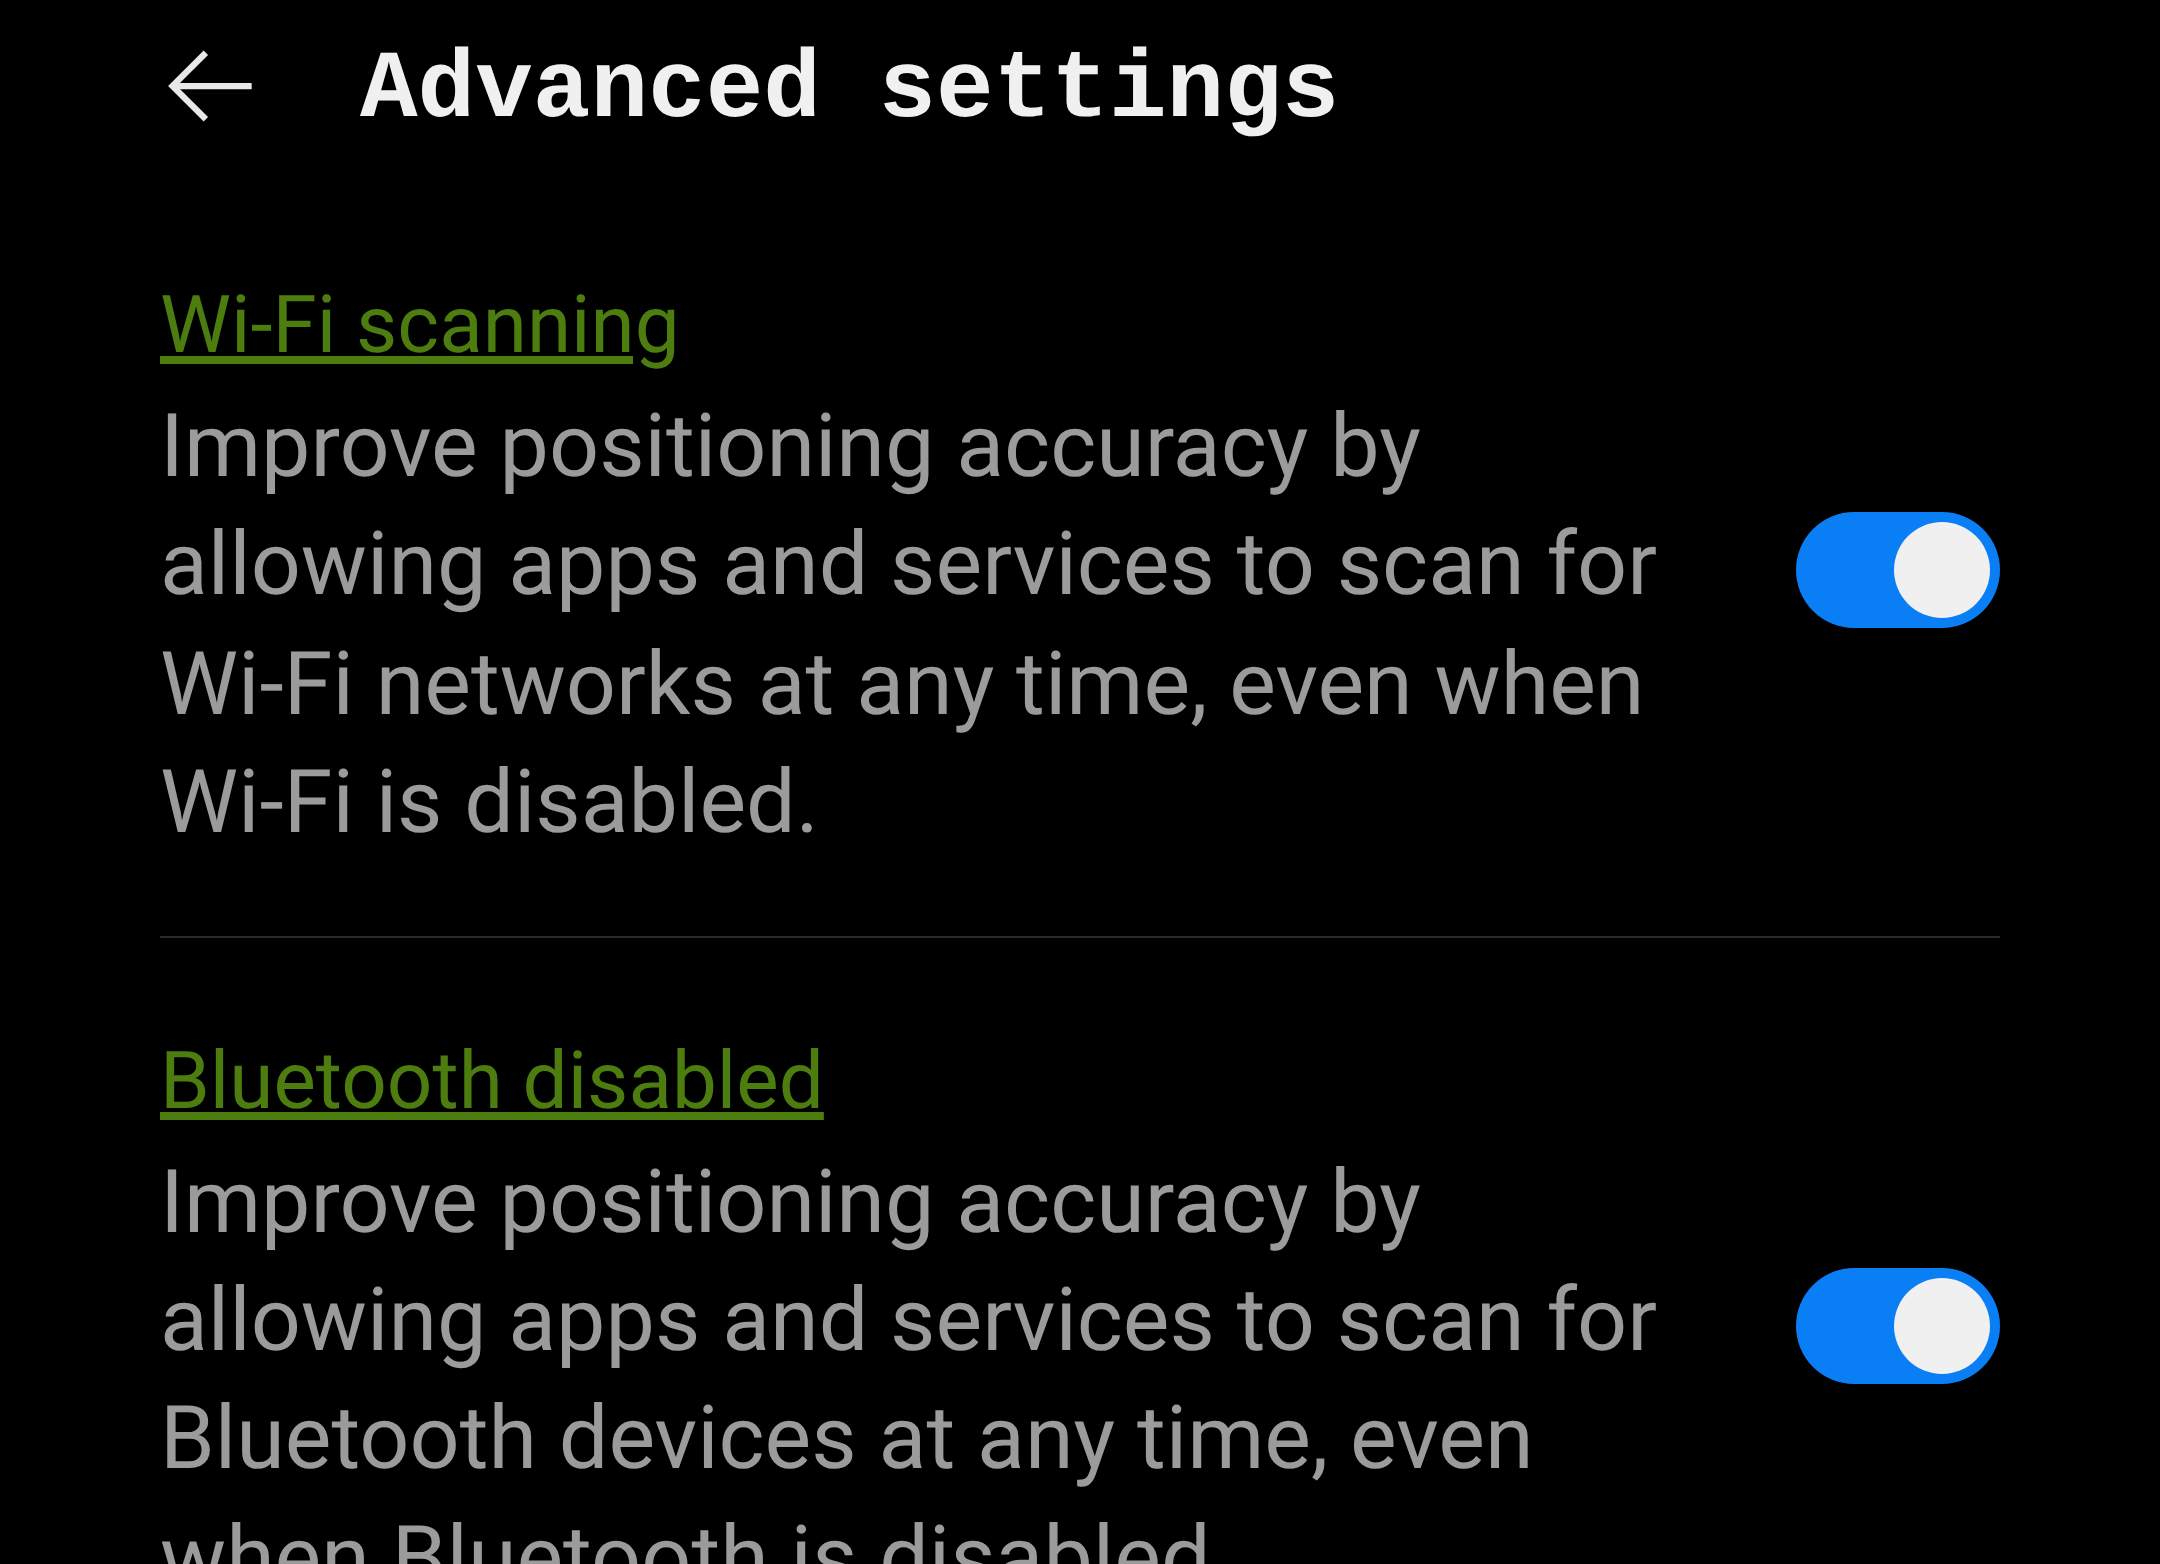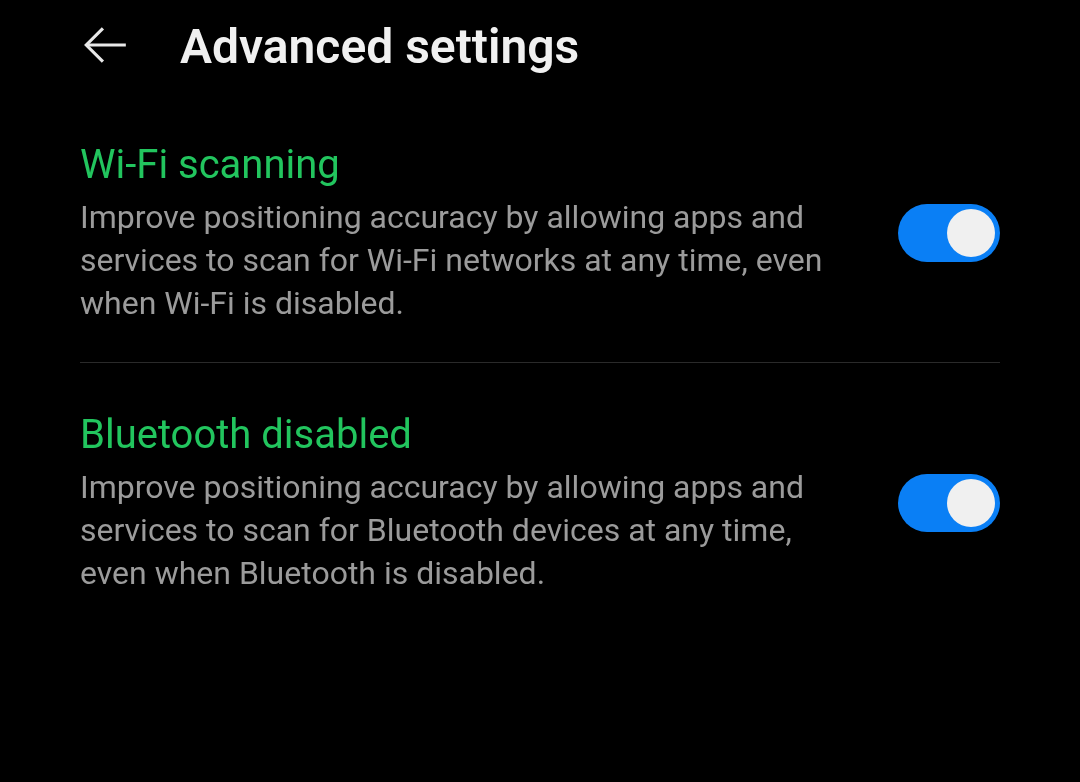--- a/index.html
+++ b/index.html
@@ -13,20 +13,21 @@
       background: #000000;
       font-family: -apple-system, BlinkMacSystemFont, 'Segoe UI', Roboto, Helvetica, Arial, sans-serif;
       color: #f0f0f0;
       overflow: hidden;
     }
     .header {
       display: flex;
       align-items: center;
       padding: 18px 80px 18px 80px;
       gap: 50px;
+      font-family: Liberation Mono, monospace;
     }
     .back-arrow {
       display: flex;
       align-items: center;
       justify-content: center;
       cursor: pointer;
       flex-shrink: 0;
     }
     .back-arrow svg {
       width: 50px;
@@ -50,25 +51,26 @@
       padding: 48px 0 36px 0;
       gap: 40px;
     }
     .setting-text {
       flex: 1;
       min-width: 0;
     }
     .setting-title {
       font-size: 40px;
       font-weight: 400;
-      color: #22c55e;
+      color: #4d7c0f;
       margin-bottom: 8px;
+      text-decoration: underline;
     }
     .setting-description {
-      font-size: 32px;
+      font-size: 44px;
       line-height: 1.35;
       color: #9b9b9b;
       font-weight: 400;
     }
     .toggle {
       position: relative;
       width: 102px;
       height: 58px;
       background: #0a7ff5;
       border-radius: 30px;

